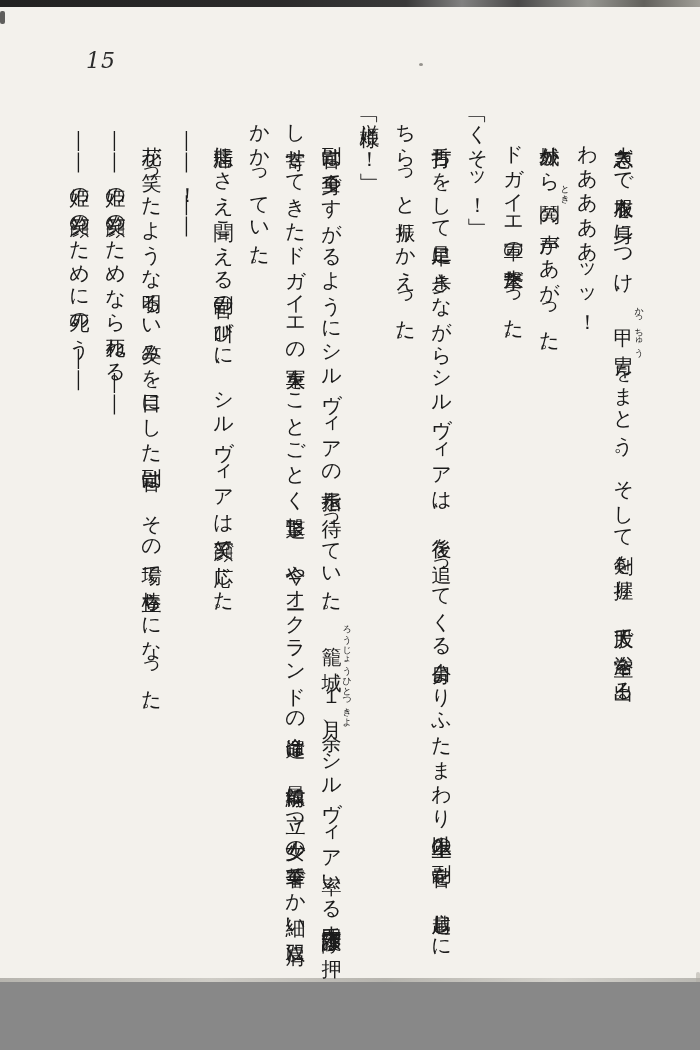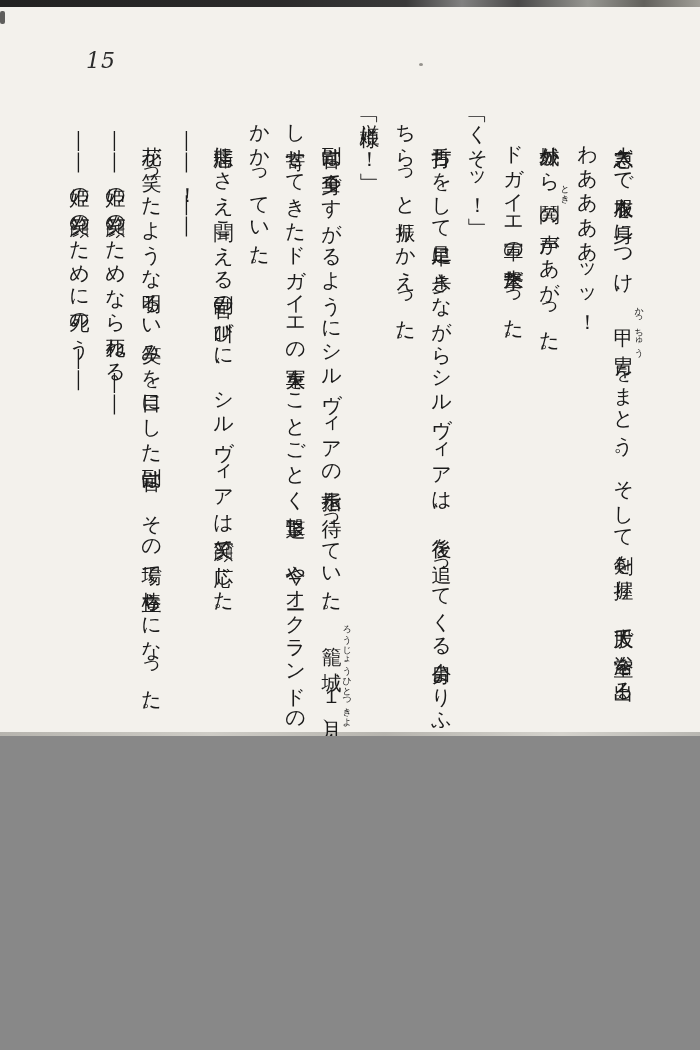--- a/index.html
+++ b/index.html
@@ -4,21 +4,21 @@
 <style>
   :root{
     --paper:#f3f1ec;
     --ink:#1b1b1b;
     --edge:#161616;
   }
   *{margin:0;padding:0;box-sizing:border-box;}
   html,body{background:#888;}
   .page{
     position:relative;
-    width:700px;height:736px;
+    width:700px;height:982px;
     background:var(--paper);
     overflow:hidden;
     font-family:"DejaVu Serif","Liberation Serif",serif;
   }
   
   .scan-top{
     position:absolute;top:0;left:0;width:100%;height:7px;
     background:linear-gradient(to right,
       #101010 0%, #1a1a1a 40%, #2a2a2a 58%, #777 66%,
       #3a3a3a 74%, #8f8f8a 84%, #55544f 92%, #9a9891 100%);

